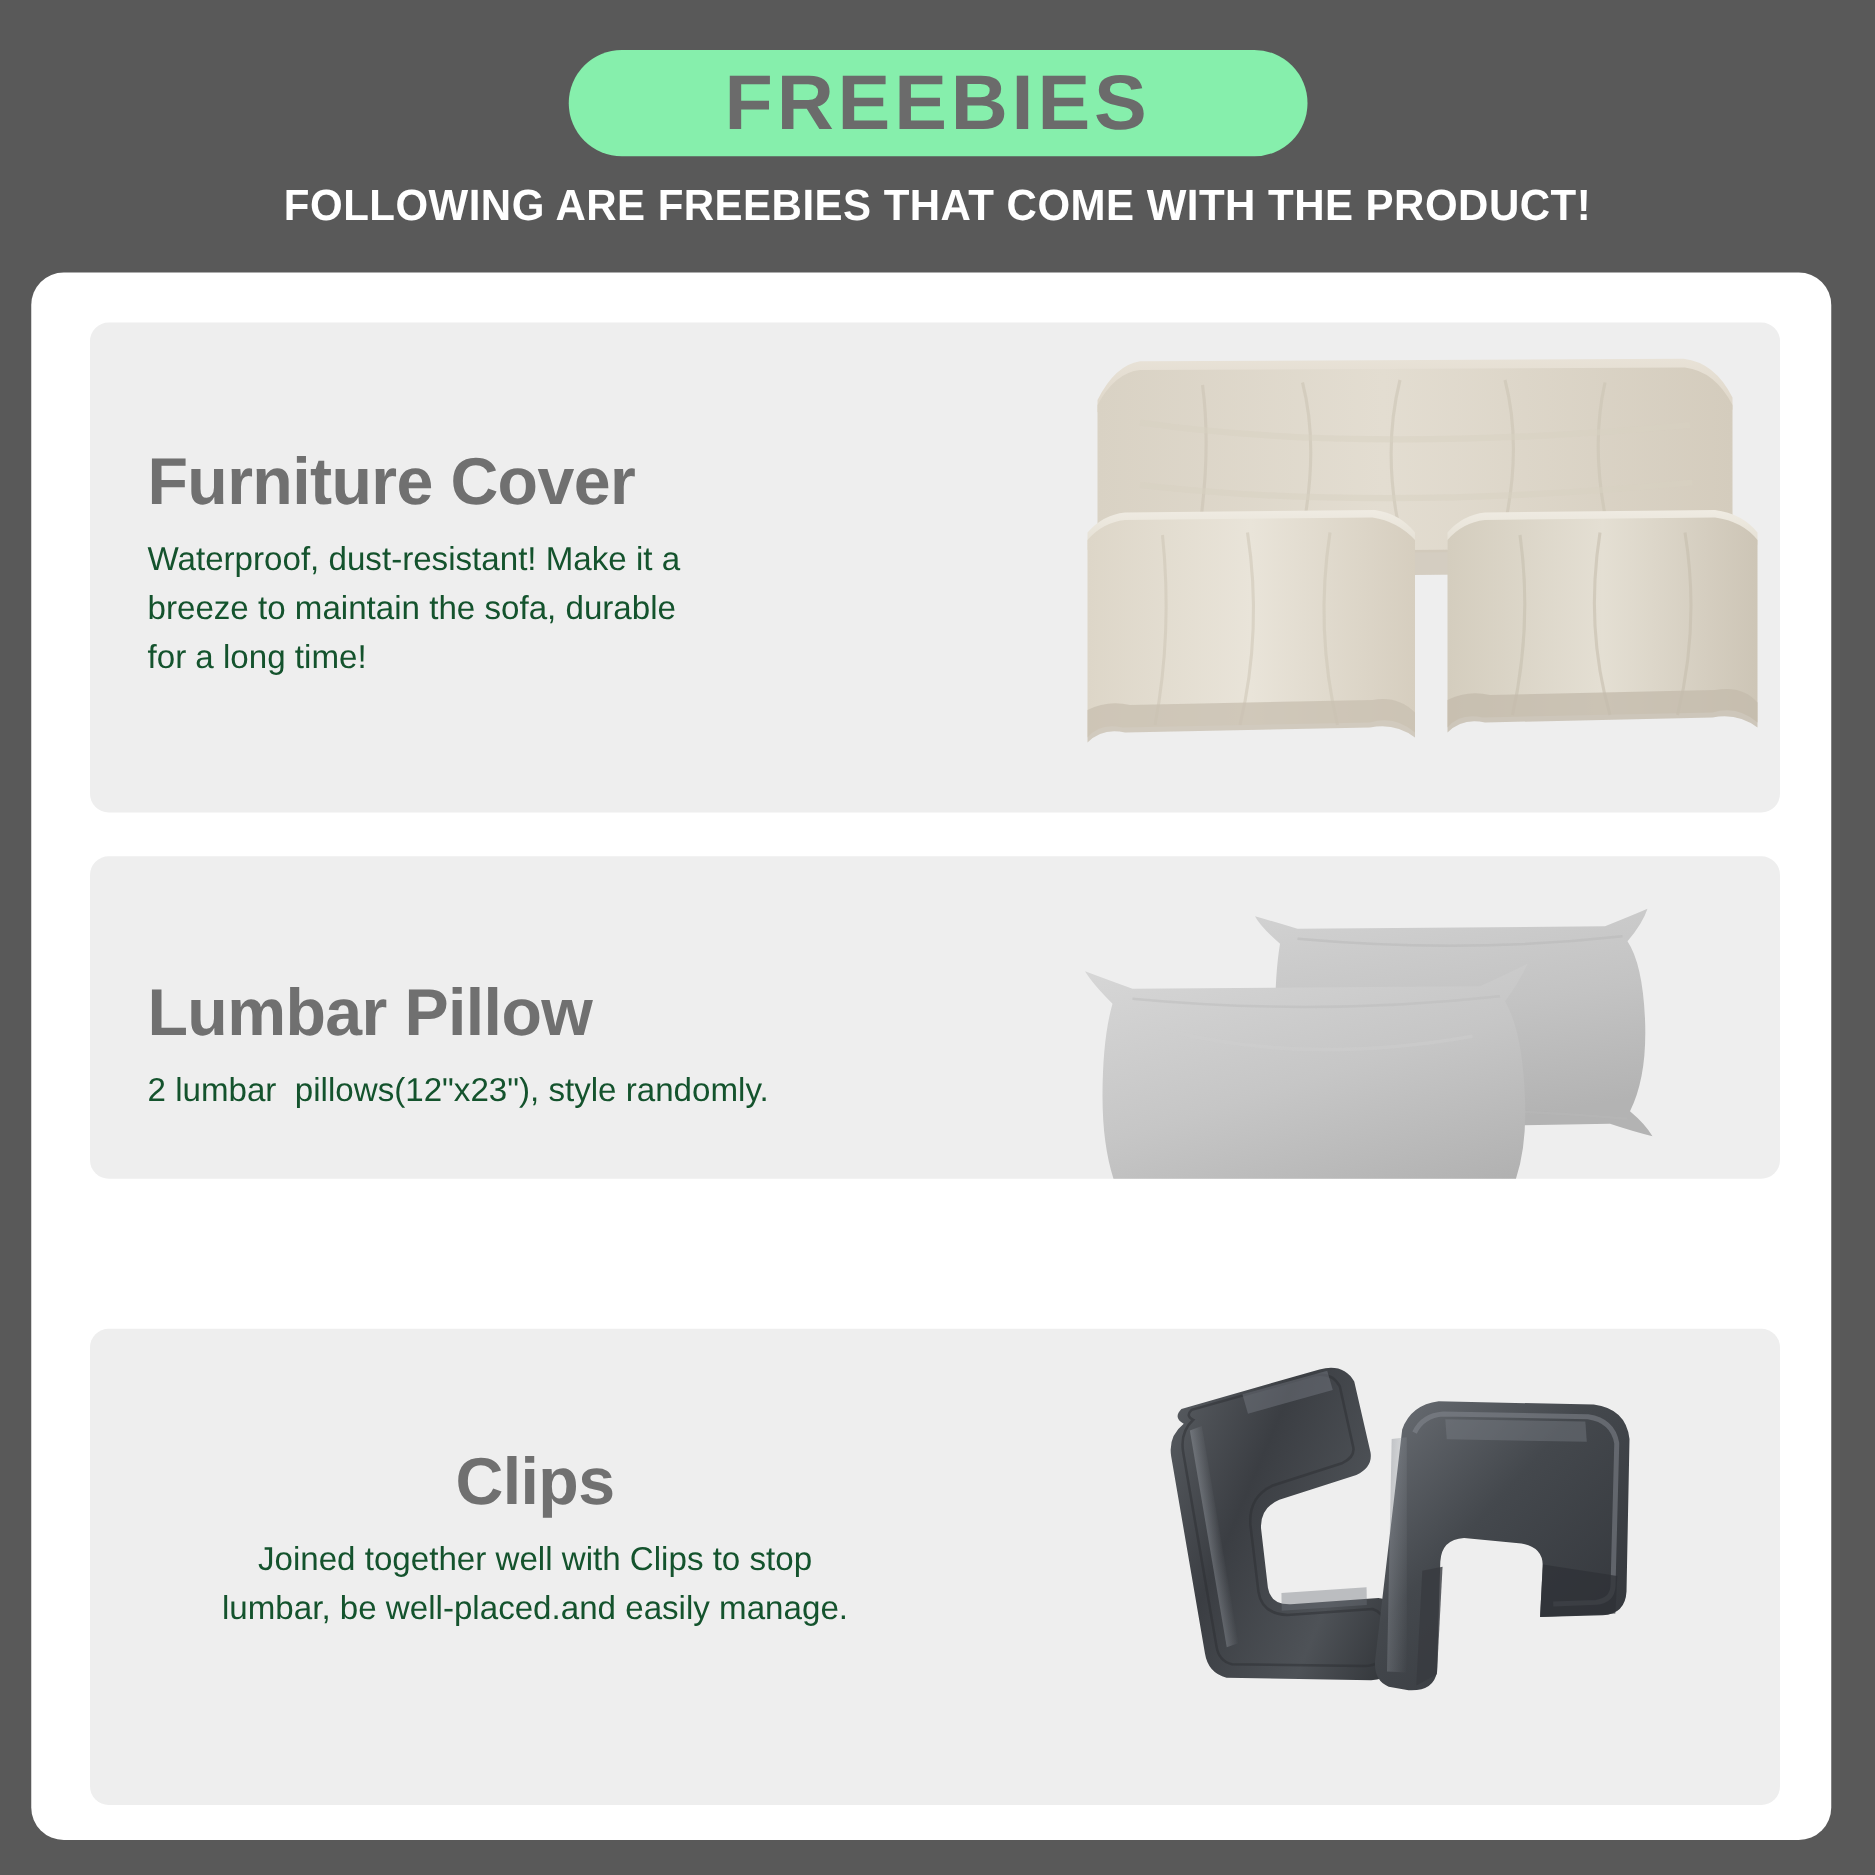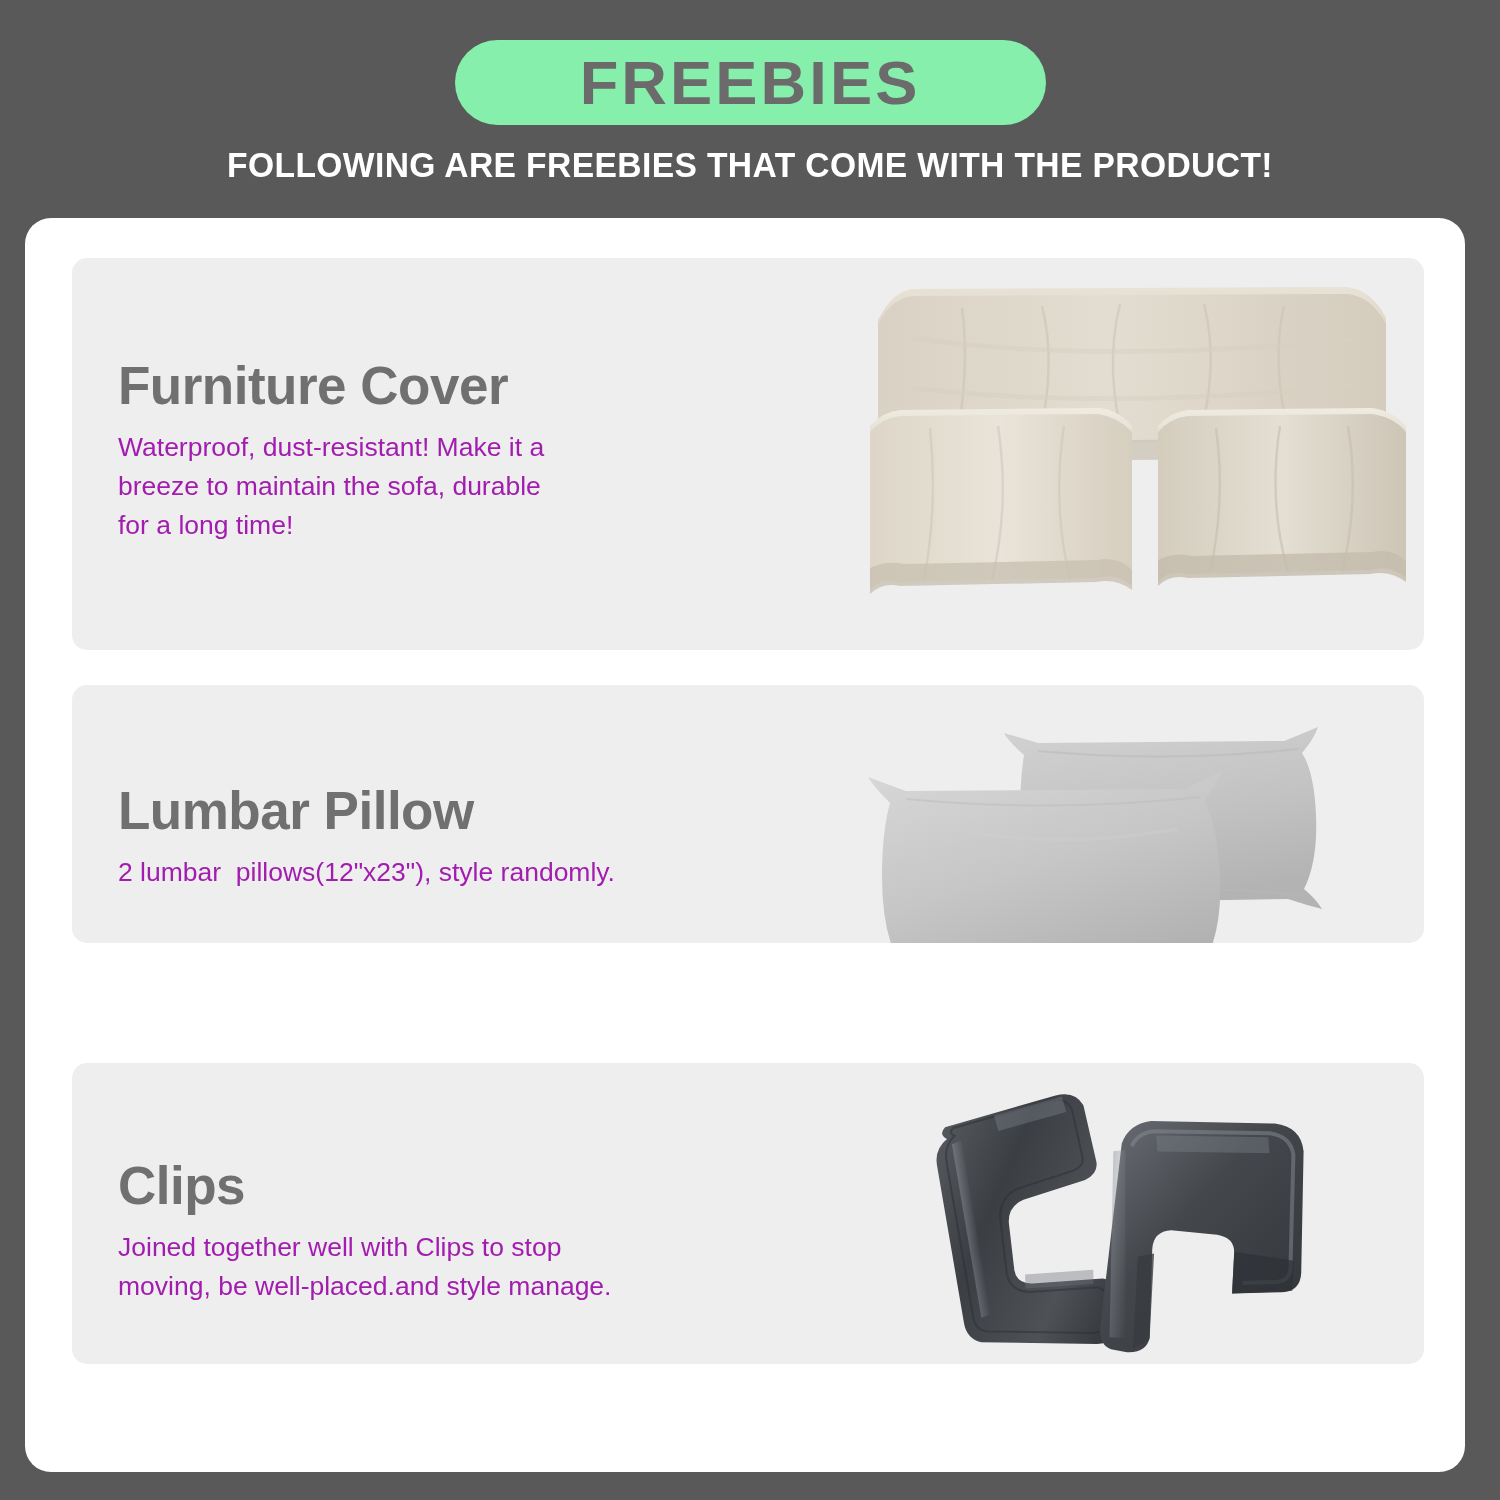--- a/index.html
+++ b/index.html
@@ -32,33 +32,33 @@
     background:#ffffff;border-radius:26px;
   }
   
   .card{
     position:absolute;left:72px;width:1352px;
     background:#eeeeee;border-radius:15px;
     overflow:hidden;
   }
   .card-1{top:258px;height:392px;}
   .card-2{top:685px;height:258px;}
-  .card-3{top:1063px;height:301px;}
+  .card-3{top:1063px;height:381px;text-align:center;}
 
   .card-text{position:absolute;left:46px;width:620px;}
   .card-1 .card-text{top:100px;}
   .card-2 .card-text{top:98px;}
   .card-3 .card-text{top:95px;}
 
   .card-title{
     font-size:53px;font-weight:bold;color:#707070;
     line-height:1.05;margin:0 0 14px 0;letter-spacing:-.5px;
   }
   .card-desc{
-    font-size:26.5px;color:#a21caf;line-height:1.48;margin:0;
+    font-size:26.5px;color:#14532d;line-height:1.48;margin:0;
     white-space:pre-wrap;
   }
   
   .card-img{position:absolute;}
   .img-1{left:780px;top:10px;width:560px;height:370px;}
   .img-2{left:760px;top:8px;width:580px;height:330px;}
   .img-3{left:830px;top:18px;width:480px;height:330px;}
   .card-img svg{display:block;width:100%;height:100%;}
 </style>
 </head>
@@ -195,21 +195,21 @@
           <path d="M96 130 Q210 160 346 136"></path>
         </g>
       </svg>
     </div>
   </div>
 
   <div class="card card-3" style="left:47px;top:845px;">
     <div class="card-text">
       <h2 class="card-title">Clips</h2>
       <p class="card-desc">Joined together well with Clips to stop
-moving, be well-placed.and style manage.</p>
+lumbar, be well-placed.and easily manage.</p>
     </div>
     <div class="card-img img-3">
       <svg viewBox="0 0 480 330" xmlns="http://www.w3.org/2000/svg">
         <defs>
           <linearGradient id="clipA" x1="0" y1="0" x2="1" y2="1">
             <stop offset="0" stop-color="#5a5e63"></stop>
               <stop offset="0.35" stop-color="#3b3e43"></stop>
             <stop offset="0.7" stop-color="#4e5257"></stop>
               <stop offset="1" stop-color="#2e3135"></stop>
           </linearGradient>

